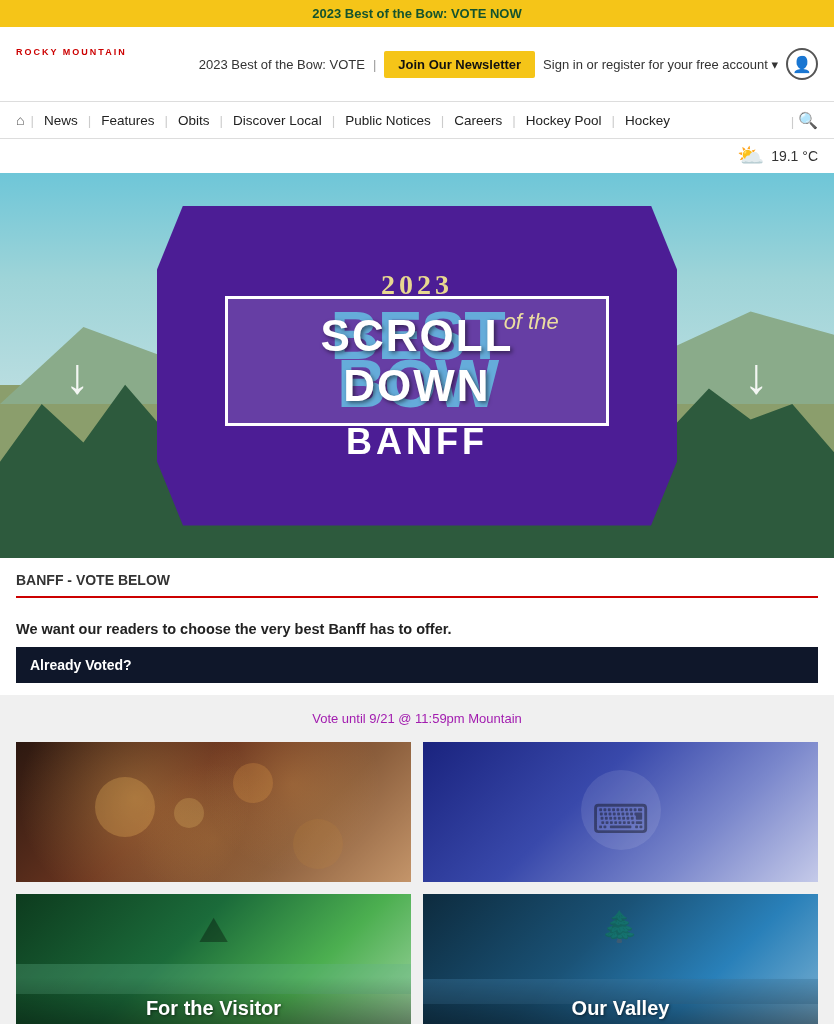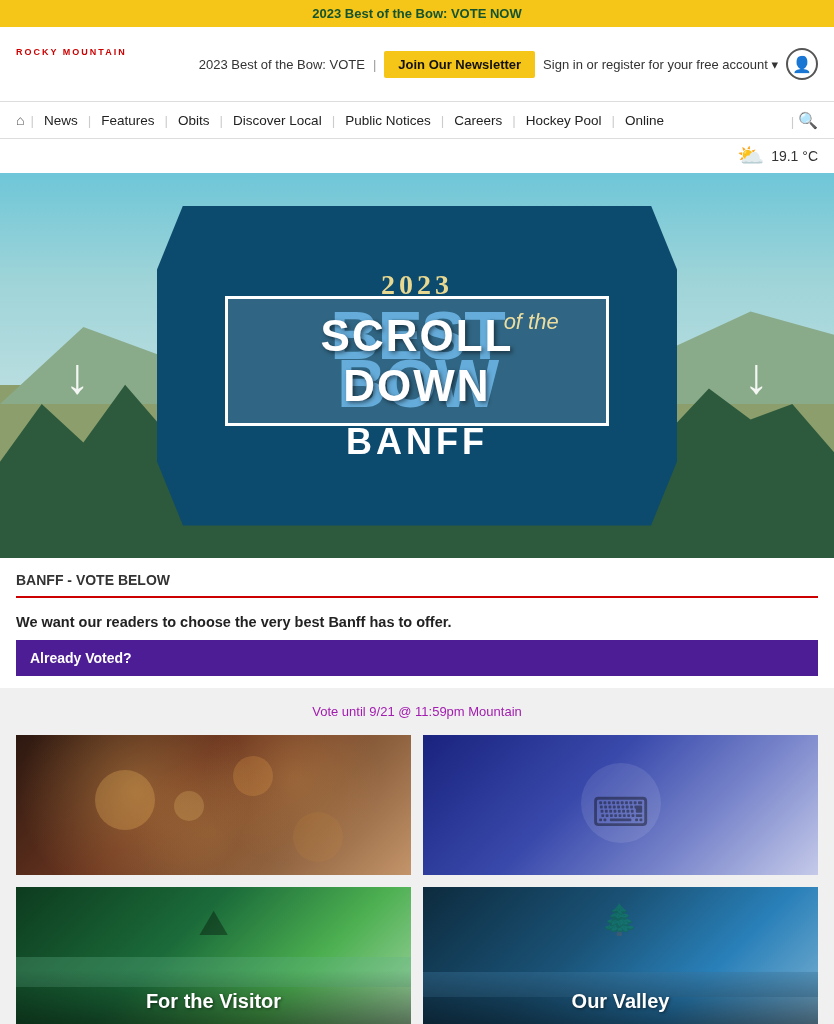--- a/index.html
+++ b/index.html
@@ -153,21 +153,21 @@
       clip-path: polygon(0 100%, 10% 50%, 20% 70%, 30% 30%, 40% 60%, 50% 20%, 60% 55%, 70% 35%, 80% 65%, 90% 40%, 100% 55%, 100% 100%);
     }
 
     
     .badge-shape {
       position: absolute;
       top: 10px; left: 50%;
       transform: translateX(-50%);
       width: 520px;
       height: 320px;
-      background: #0c4a6e;
+      background: #4c1d95;
       clip-path: polygon(5% 0%, 95% 0%, 100% 20%, 100% 80%, 95% 100%, 5% 100%, 0% 80%, 0% 20%);
       display: flex;
       flex-direction: column;
       align-items: center;
       justify-content: center;
     }
     .badge-inner {
       position: relative;
       z-index: 10;
       text-align: center;
@@ -244,30 +244,30 @@
     .vote-section {
       padding: 0 16px;
       background: #fff;
     }
     .vote-title {
       font-size: 14px;
       font-weight: bold;
       color: #333;
       padding: 14px 0 8px;
       border-bottom: 2px solid #c00;
-      margin-bottom: 16px;
+      margin-bottom: 23px;
     }
     .vote-subtitle {
       font-size: 14.5px;
       font-weight: bold;
       color: #222;
       margin-bottom: 10px;
     }
     .already-voted-bar {
-      background: #4c1d95;
+      background: #0f172a;
       color: #fff;
       padding: 10px 14px;
       font-size: 14px;
       font-weight: bold;
       margin-bottom: 12px;
       cursor: pointer;
     }
 
     
     .vote-container {
@@ -370,21 +370,21 @@
   <span class="nav-item">Obits</span>
   <span class="nav-separator">|</span>
   <span class="nav-item">Discover Local</span>
   <span class="nav-separator">|</span>
   <span class="nav-item">Public Notices</span>
   <span class="nav-separator">|</span>
   <span class="nav-item">Careers</span>
   <span class="nav-separator">|</span>
   <span class="nav-item">Hockey Pool</span>
   <span class="nav-separator">|</span>
-  <span class="nav-item">Online</span>
+  <span class="nav-item">Hockey</span>
   <span class="nav-right">
     <span class="nav-separator">|</span>
     <span class="search-icon">🔍</span>
   </span>
 </nav>
 
 <div class="weather-bar">
   <span class="weather-icon">⛅</span>
   <span>19.1 °C</span>
 </div>

